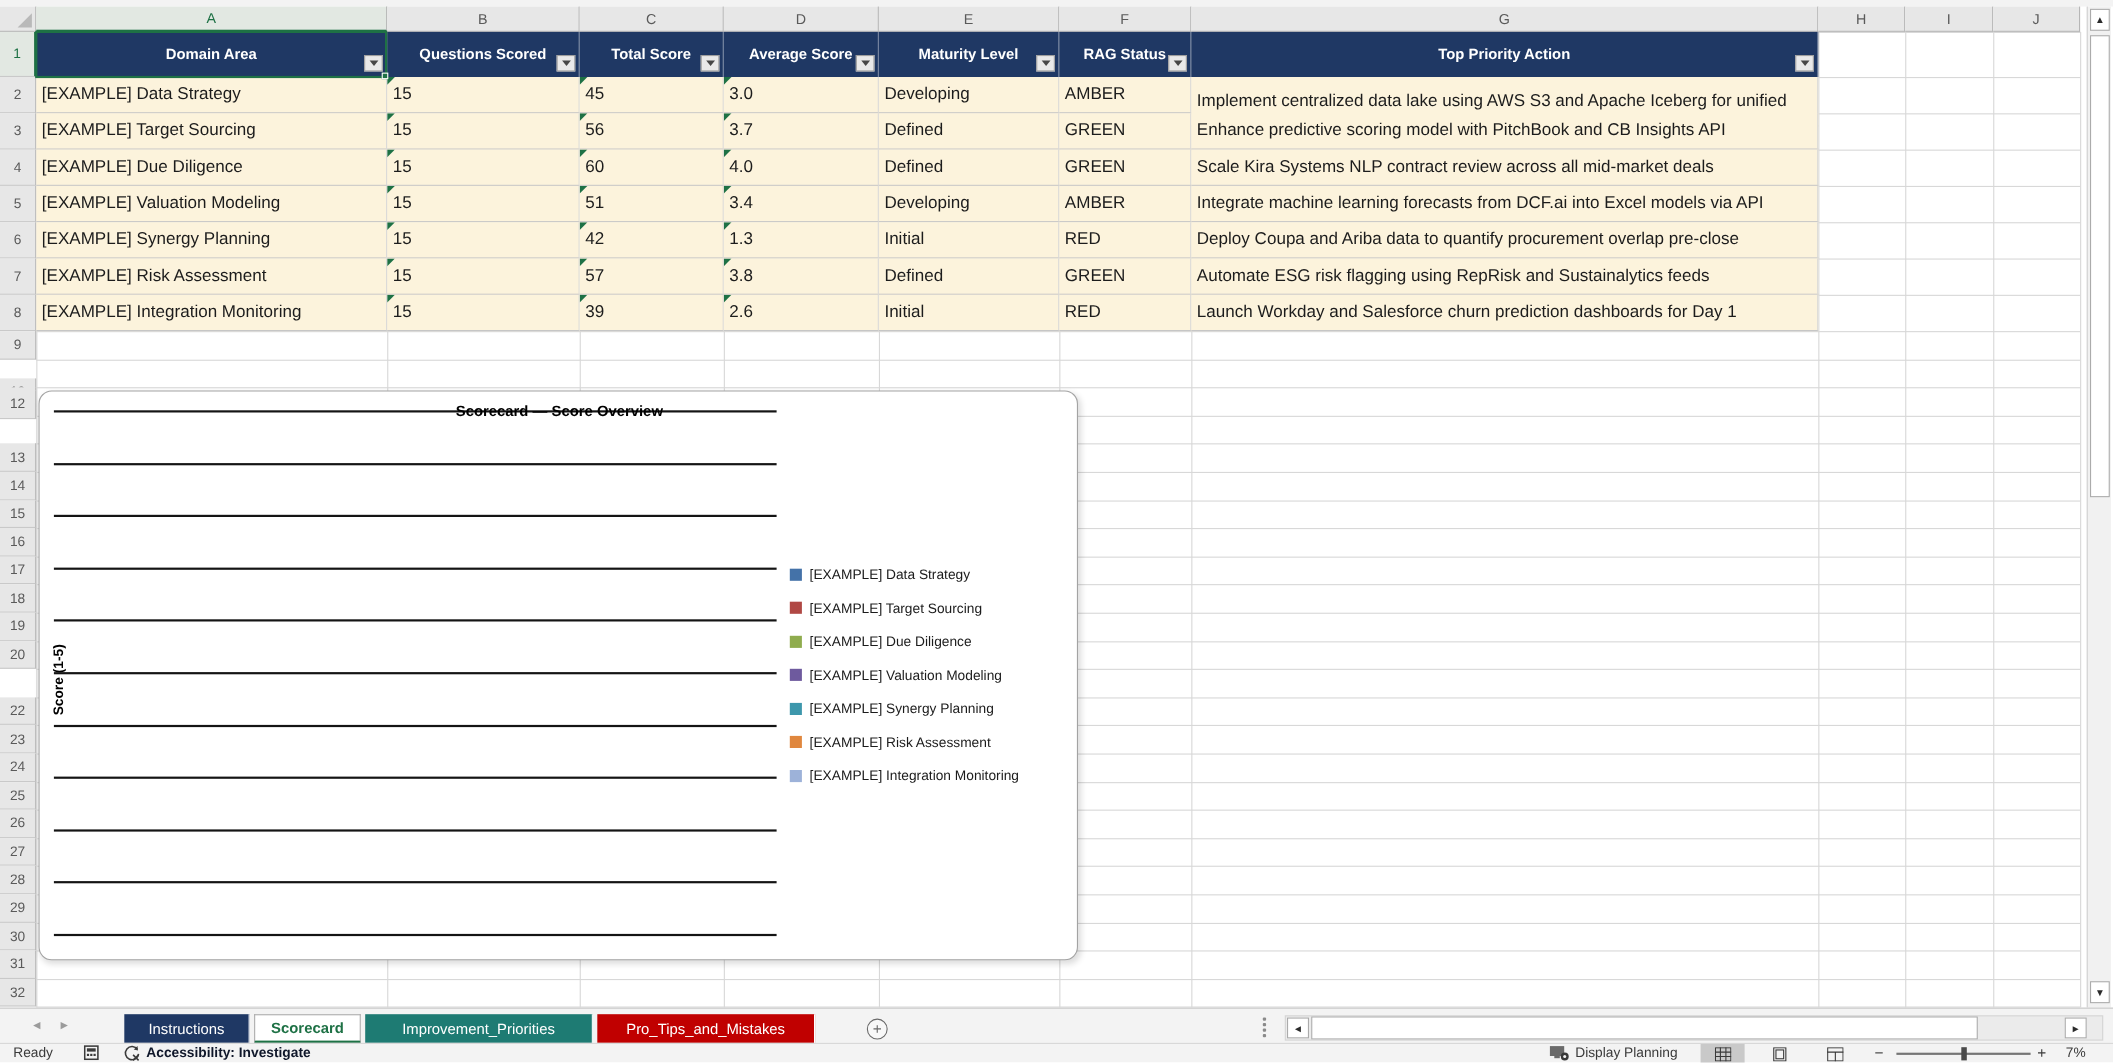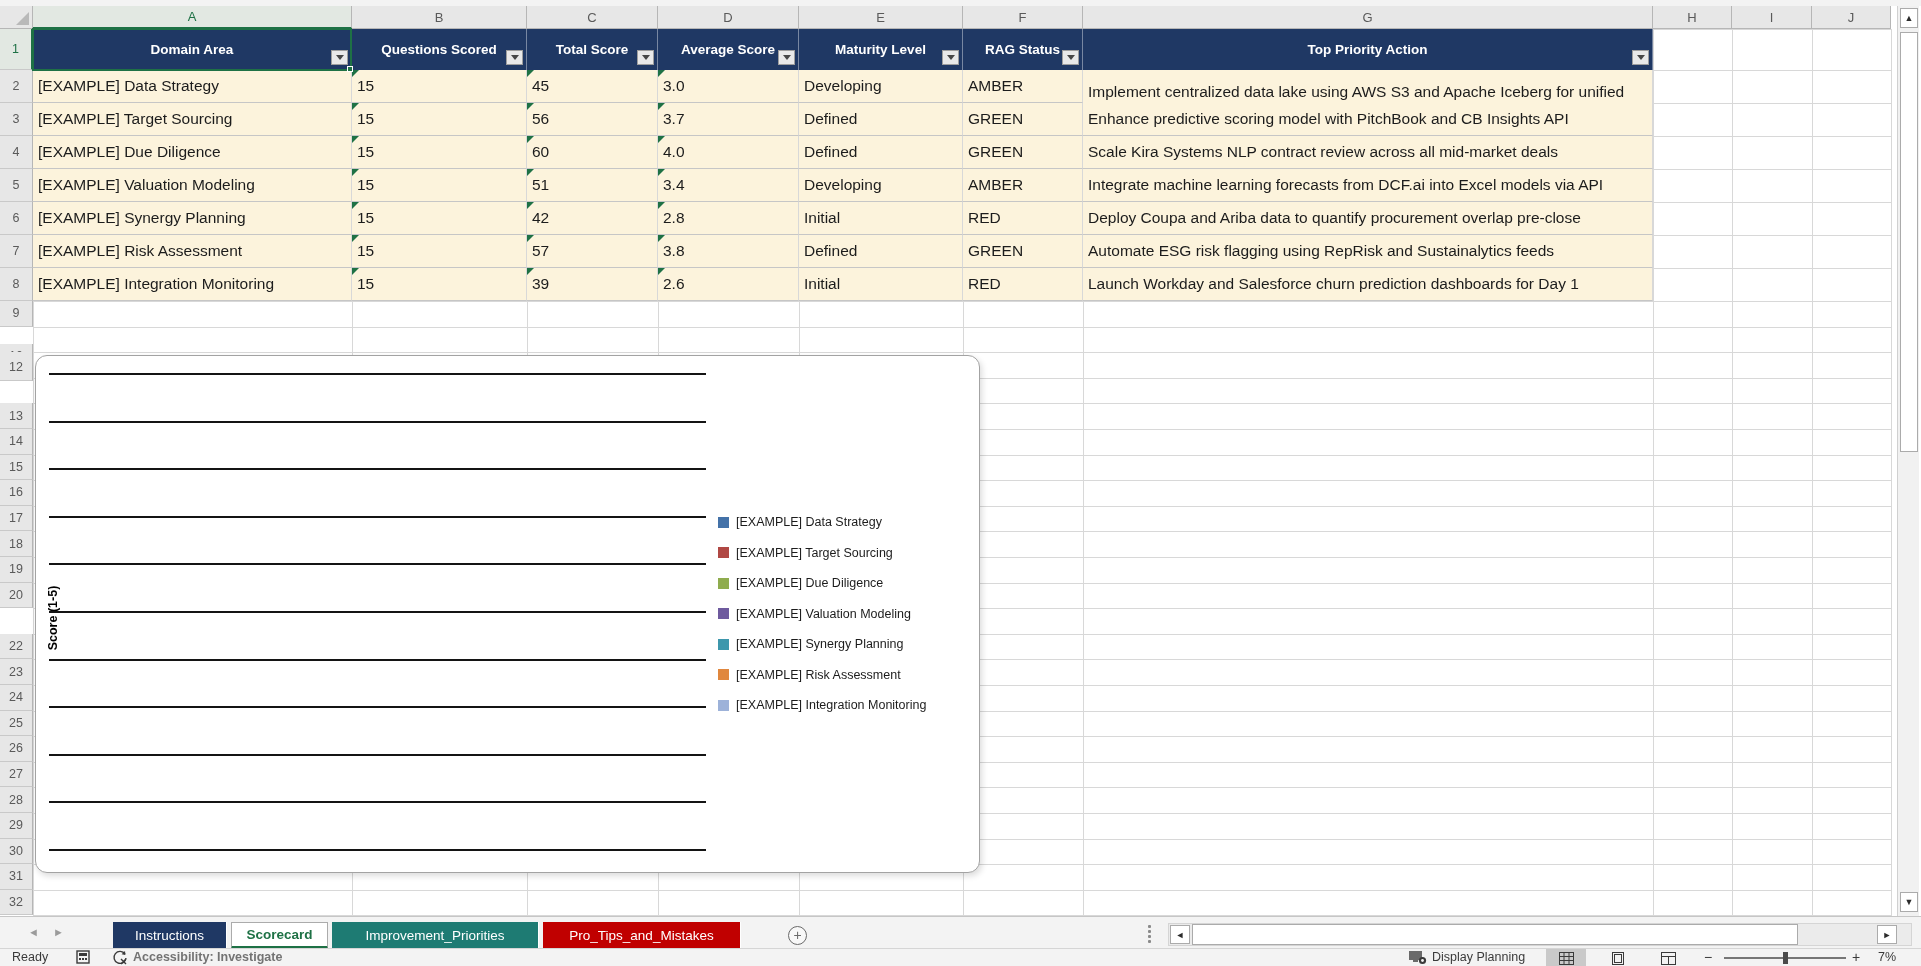--- a/index.html
+++ b/index.html
@@ -346,21 +346,21 @@
       </div>
       <div class="abs tcell" style="left: 352px; top: 202px; width: 175px; height: 33px;">
         <span>15</span>
         <div class="err-tri"></div>
       </div>
       <div class="abs tcell" style="left: 527px; top: 202px; width: 131px; height: 33px;">
         <span>42</span>
         <div class="err-tri"></div>
       </div>
       <div class="abs tcell" style="left: 658px; top: 202px; width: 141px; height: 33px;">
-        <span>2.8</span>
+        <span>1.3</span>
         <div class="err-tri"></div>
       </div>
       <div class="abs tcell" style="left: 799px; top: 202px; width: 164px; height: 33px;">
         <span>Initial</span>
       </div>
       <div class="abs tcell" style="left: 963px; top: 202px; width: 120px; height: 33px;">
         <span>RED</span>
       </div>
       <div class="abs tcell" style="left: 1083px; top: 202px; width: 570px; height: 33px;">
         <span>Deploy Coupa and Ariba data to quantify procurement overlap pre-close</span>
@@ -412,20 +412,21 @@
       </div>
       <div class="abs tcell" style="left: 1083px; top: 268px; width: 570px; height: 33px;">
         <span>Launch Workday and Salesforce churn prediction dashboards for Day 1</span>
       </div>
     </div>
   <div id="selection" class="abs" style="left: 32px; top: 28px; width: 320px; height: 43px;">
       <span class="handle"></span>
     </div>
 
   <div id="chart" class="abs">
+    <div class="chart-title">Scorecard — Score Overview</div>
     <div class="chart-ylabel">Score (1-5)</div>
     <div id="chart-grid">
         <div class="chart-gl" style="top: 17px;"></div>
         <div class="chart-gl" style="top: 64.6px;"></div>
         <div class="chart-gl" style="top: 112.2px;"></div>
         <div class="chart-gl" style="top: 159.8px;"></div>
         <div class="chart-gl" style="top: 207.4px;"></div>
         <div class="chart-gl" style="top: 255px;"></div>
         <div class="chart-gl" style="top: 302.6px;"></div>
         <div class="chart-gl" style="top: 350.2px;"></div>
@@ -512,21 +513,21 @@
           <rect x="9" y="8" width="2" height="2" fill="#3A3A3A"></rect>
         </svg>
     </span>
     <span class="sb-icon" style="left:112px;">
       <svg width="16" height="15" viewBox="0 0 16 15">
           <path d="M13 4 A6 6 0 1 0 14 8" fill="none" stroke="#3A3A3A" stroke-width="1.4"></path>
           <path d="M13 1 L13.4 5 L9.6 4.2 Z" fill="#3A3A3A"></path>
           <path d="M9 9 L14 14 M14 9 L9 14" stroke="#3A3A3A" stroke-width="1.4"></path>
         </svg>
     </span>
-    <b class="lbl" style="left:133px; color:#737373;">Accessibility: Investigate</b>
+    <b class="lbl" style="left:133px; color:#0f172a;">Accessibility: Investigate</b>
 
     <span class="sb-icon" style="left:1408px;">
       <svg width="20" height="15" viewBox="0 0 20 15">
           <rect x="1" y="1" width="13" height="9" fill="#6A6A6A"></rect>
           <rect x="5" y="10" width="5" height="2" fill="#6A6A6A"></rect>
           <circle cx="14.5" cy="10.5" r="3.6" fill="#3A3A3A"></circle>
           <circle cx="14.5" cy="10.5" r="1.4" fill="#F3F3F3"></circle>
         </svg>
     </span>
     <span class="lbl" style="left:1432px;">Display Planning</span>

